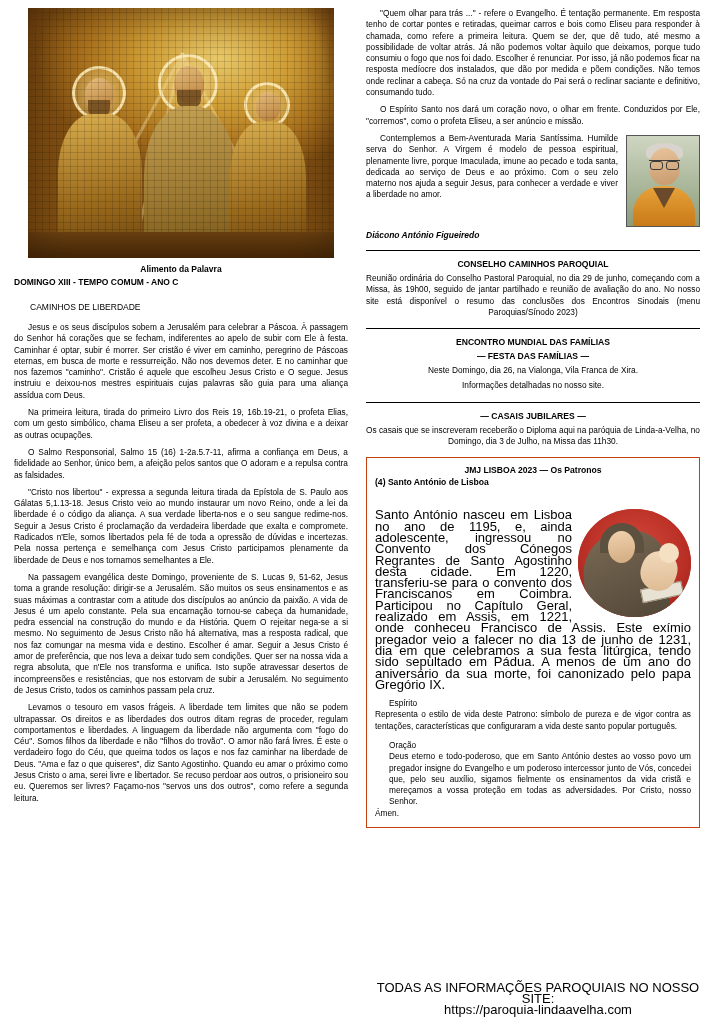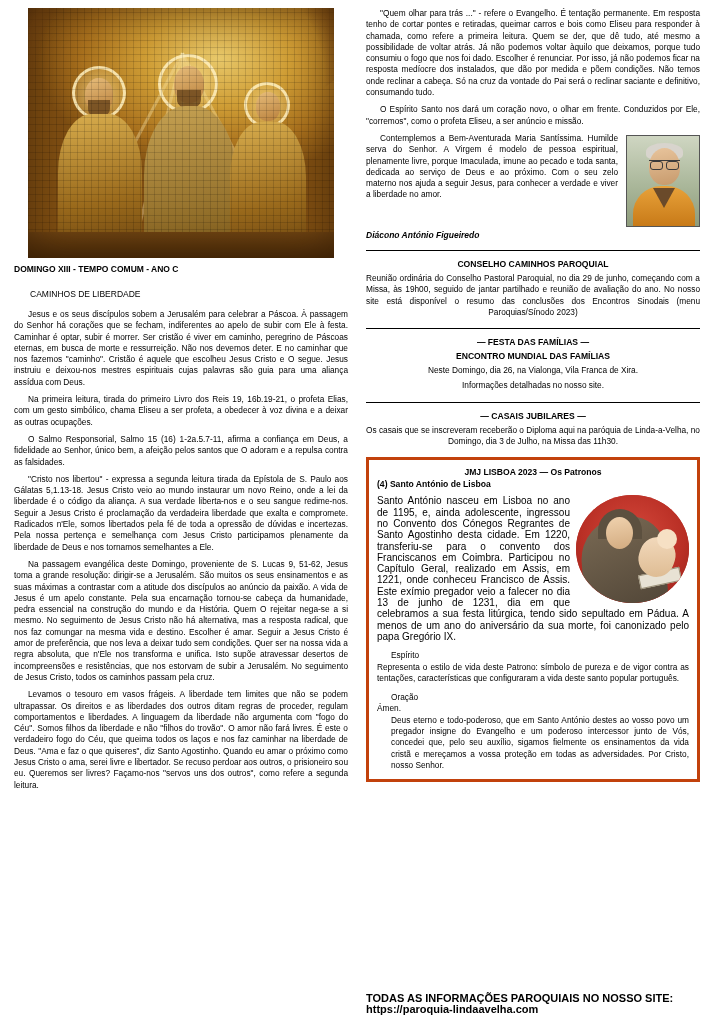--- a/index.html
+++ b/index.html
@@ -231,34 +231,34 @@
   .justify-center-block {
     text-align: justify;
     text-align-last: center;
     font-size: 8.3px;
     line-height: 11.3px;
     margin: 0 0 4px 0;
   }
 
   
   .jmj-box {
-    border: 3px solid #c2410c;
+    border: 1px solid #c2410c;
     padding: 7px 8px 8px 8px;
     margin-top: 10px;
   }
   .jmj-title {
     text-align: center;
     font-size: 8.6px;
     font-weight: bold;
     margin: 0 0 2px 0;
   }
   .jmj-sub {
     font-size: 8.6px;
     font-weight: bold;
-    margin: 0 0 6px 0;
+    margin: 0 0 22px 0;
   }
   .saint-img {
     float: right;
     width: 113px;
     height: 108px;
     margin: 0 0 4px 6px;
     border-radius: 50%;
     position: relative;
     overflow: hidden;
     background: #c0342b;
@@ -306,21 +306,21 @@
   }
   .saint-img .book {
     position: absolute;
     right: 8px; bottom: 18px;
     width: 42px; height: 14px;
     background: #e8e2d4;
     transform: rotate(-12deg);
     border: 1px solid #9a8f77;
   }
   .jmj-text {
-    font-size: 10px;
+    font-size: 13px;
     line-height: 11.3px;
     text-align: left;
     margin: 0;
   }
   .jmj-text.just {
     text-align: justify;
   }
   .jmj-head {
     font-size: 8.3px;
     line-height: 11.3px;
@@ -331,23 +331,23 @@
     font-size: 8.3px;
     line-height: 11.3px;
     margin: 0;
     text-align: justify;
   }
   .footer {
     position: absolute;
     left: 366px;
     right: 14px;
     bottom: 8px;
-    text-align: left;
-    font-size: 11px;
-    font-weight: bold;
+    text-align: center;
+    font-size: 13px;
+    font-weight: normal;
     line-height: 11px;
   }
 </style>
 </head>
 <body>
 
 <div class="page">
   <div class="columns">
 
     <div class="col">
@@ -373,20 +373,21 @@
         <div class="halo" style="left:216px; top:74px; width:46px; height:46px;"></div>
         <div class="head" style="left:228px; top:84px; width:24px; height:29px;"></div>
         <div class="robe" style="left:202px; top:114px; width:76px; height:138px;"></div>
 
         <div class="tile-grid"></div>
         <div class="arch"></div>
         <div class="floor"></div>
         <div class="vignette"></div>
       </div>
 
+      <div class="caption">Alimento da Palavra</div>
       <div class="caption-2">DOMINGO XIII - TEMPO COMUM - ANO C</div>
 
       <div class="section-title">CAMINHOS DE LIBERDADE</div>
 
       <p class="body-text">Jesus e os seus discípulos sobem a Jerusalém para celebrar a Páscoa. À passagem do Senhor há corações que se fecham, indiferentes ao apelo de subir com Ele à festa. Caminhar é optar, subir é morrer. Ser cristão é viver em caminho, peregrino de Páscoas eternas, em busca de morte e ressurreição. Não nos devemos deter. E no caminhar que nos fazemos "caminho". Cristão é aquele que escolheu Jesus Cristo e O segue. Jesus instruiu e deixou-nos mestres espirituais cujas palavras são guia para uma aliança assídua com Deus.</p>
       <p class="body-text">Na primeira leitura, tirada do primeiro Livro dos Reis 19, 16b.19-21, o profeta Elias, com um gesto simbólico, chama Eliseu a ser profeta, a obedecer à voz divina e a deixar as outras ocupações.</p>
       <p class="body-text">O Salmo Responsorial, Salmo 15 (16) 1-2a.5.7-11, afirma a confiança em Deus, a fidelidade ao Senhor, único bem, a afeição pelos santos que O adoram e a repulsa contra as falsidades.</p>
       <p class="body-text">"Cristo nos libertou" - expressa a segunda leitura tirada da Epístola de S. Paulo aos Gálatas 5,1.13-18. Jesus Cristo veio ao mundo instaurar um novo Reino, onde a lei da liberdade é o código da aliança. A sua verdade liberta-nos e o seu sangue redime-nos. Seguir a Jesus Cristo é proclamação da verdadeira liberdade que exalta e compromete. Radicados n'Ele, somos libertados pela fé de toda a opressão de dúvidas e incertezas. Pela nossa pertença e semelhança com Jesus Cristo participamos plenamente da liberdade de Deus e nos tornamos semelhantes a Ele.</p>
       <p class="body-text">Na passagem evangélica deste Domingo, proveniente de S. Lucas 9, 51-62, Jesus toma a grande resolução: dirigir-se a Jerusalém. São muitos os seus ensinamentos e as suas máximas a contrastar com a atitude dos discípulos ao anúncio da paixão. A vida de Jesus é um apelo constante. Pela sua encarnação tornou-se cabeça da humanidade, pedra essencial na construção do mundo e da História. Quem O rejeitar nega-se a si mesmo. No seguimento de Jesus Cristo não há alternativa, mas a resposta radical, que nos faz comungar na mesma vida e destino. Escolher é amar. Seguir a Jesus Cristo é amor de preferência, que nos leva a deixar tudo sem condições. Quer ser na nossa vida a regra absoluta, que n'Ele nos transforma e unifica. Isto supõe atravessar desertos de incompreensões e resistências, que nos estorvam de subir a Jerusalém. No seguimento de Jesus Cristo, todos os caminhos passam pela cruz.</p>
       <p class="body-text">Levamos o tesouro em vasos frágeis. A liberdade tem limites que não se podem ultrapassar. Os direitos e as liberdades dos outros ditam regras de proceder, regulam comportamentos e liberdades. A linguagem da liberdade não argumenta com "fogo do Céu". Somos filhos da liberdade e não "filhos do trovão". O amor não fará livres. É este o verdadeiro fogo do Céu, que queima todos os laços e nos faz caminhar na liberdade de Deus. "Ama e faz o que quiseres", diz Santo Agostinho. Quando eu amar o próximo como Jesus Cristo o ama, serei livre e libertador. Se recuso perdoar aos outros, o prisioneiro sou eu. Queremos ser livres? Façamo-nos "servos uns dos outros", como refere a segunda leitura.</p>
@@ -410,22 +411,22 @@
 
       <div class="signature">Diácono António Figueiredo</div>
 
       <hr class="rule">
 
       <div class="center-title">CONSELHO CAMINHOS PAROQUIAL</div>
       <div class="justify-center-block">Reunião ordinária do Conselho Pastoral Paroquial, no dia 29 de junho, começando com a Missa, às 19h00, seguido de jantar partilhado e reunião de avaliação do ano. No nosso site está disponível o resumo das conclusões dos Encontros Sinodais (menu Paroquias/Sínodo 2023)</div>
 
       <hr class="rule">
 
+      <div class="center-title">ENCONTRO MUNDIAL DAS FAMÍLIAS</div>
       <div class="center-title">— FESTA DAS FAMÍLIAS —</div>
-      <div class="center-title">ENCONTRO MUNDIAL DAS FAMÍLIAS</div>
       <div class="center-text">Neste Domingo, dia 26, na Vialonga, Vila Franca de Xira.</div>
       <div class="center-text">Informações detalhadas no nosso site.</div>
 
       <hr class="rule">
 
       <div class="center-title">— CASAIS JUBILARES —</div>
       <div class="justify-center-block">Os casais que se inscreveram receberão o Diploma aqui na paróquia de Linda-a-Velha, no Domingo, dia 3 de Julho, na Missa das 11h30.</div>
 
       <div class="jmj-box">
         <div class="jmj-title">JMJ LISBOA 2023 — Os Patronos</div>
@@ -440,22 +441,22 @@
           <div class="child"></div>
           <div class="child-head"></div>
         </div>
 
         <div class="jmj-text just">Santo António nasceu em Lisboa no ano de 1195, e, ainda adolescente, ingressou no Convento dos Cónegos Regrantes de Santo Agostinho desta cidade. Em 1220, transferiu-se para o convento dos Franciscanos em Coimbra. Participou no Capítulo Geral, realizado em Assis, em 1221, onde conheceu Francisco de Assis. Este exímio pregador veio a falecer no dia 13 de junho de 1231, dia em que celebramos a sua festa litúrgica, tendo sido sepultado em Pádua. A menos de um ano do aniversário da sua morte, foi canonizado pelo papa Gregório IX.</div>
 
         <div class="jmj-head">Espírito</div>
         <div class="jmj-para">Representa o estilo de vida deste Patrono: símbolo de pureza e de vigor contra as tentações, características que configuraram a vida deste santo popular português.</div>
 
         <div class="jmj-head">Oração</div>
+        <div class="jmj-para" style="padding-left:14px;">Deus eterno e todo-poderoso, que em Santo António destes ao vosso povo um pregador insigne do Evangelho e um poderoso intercessor junto de Vós, concedei que, pelo seu auxílio, sigamos fielmente os ensinamentos da vida cristã e mereçamos a vossa proteção em todas as adversidades. Por Cristo, nosso Senhor.</div>
         <div class="jmj-para">Ámen.</div>
-        <div class="jmj-para" style="padding-left:14px;">Deus eterno e todo-poderoso, que em Santo António destes ao vosso povo um pregador insigne do Evangelho e um poderoso intercessor junto de Vós, concedei que, pelo seu auxílio, sigamos fielmente os ensinamentos da vida cristã e mereçamos a vossa proteção em todas as adversidades. Por Cristo, nosso Senhor.</div>
       </div>
 
     </div>
   </div>
 
   <div class="footer">
     <div>TODAS AS INFORMAÇÕES PAROQUIAIS NO NOSSO SITE:</div>
     <div>https://paroquia-lindaavelha.com</div>
   </div>
 </div>

